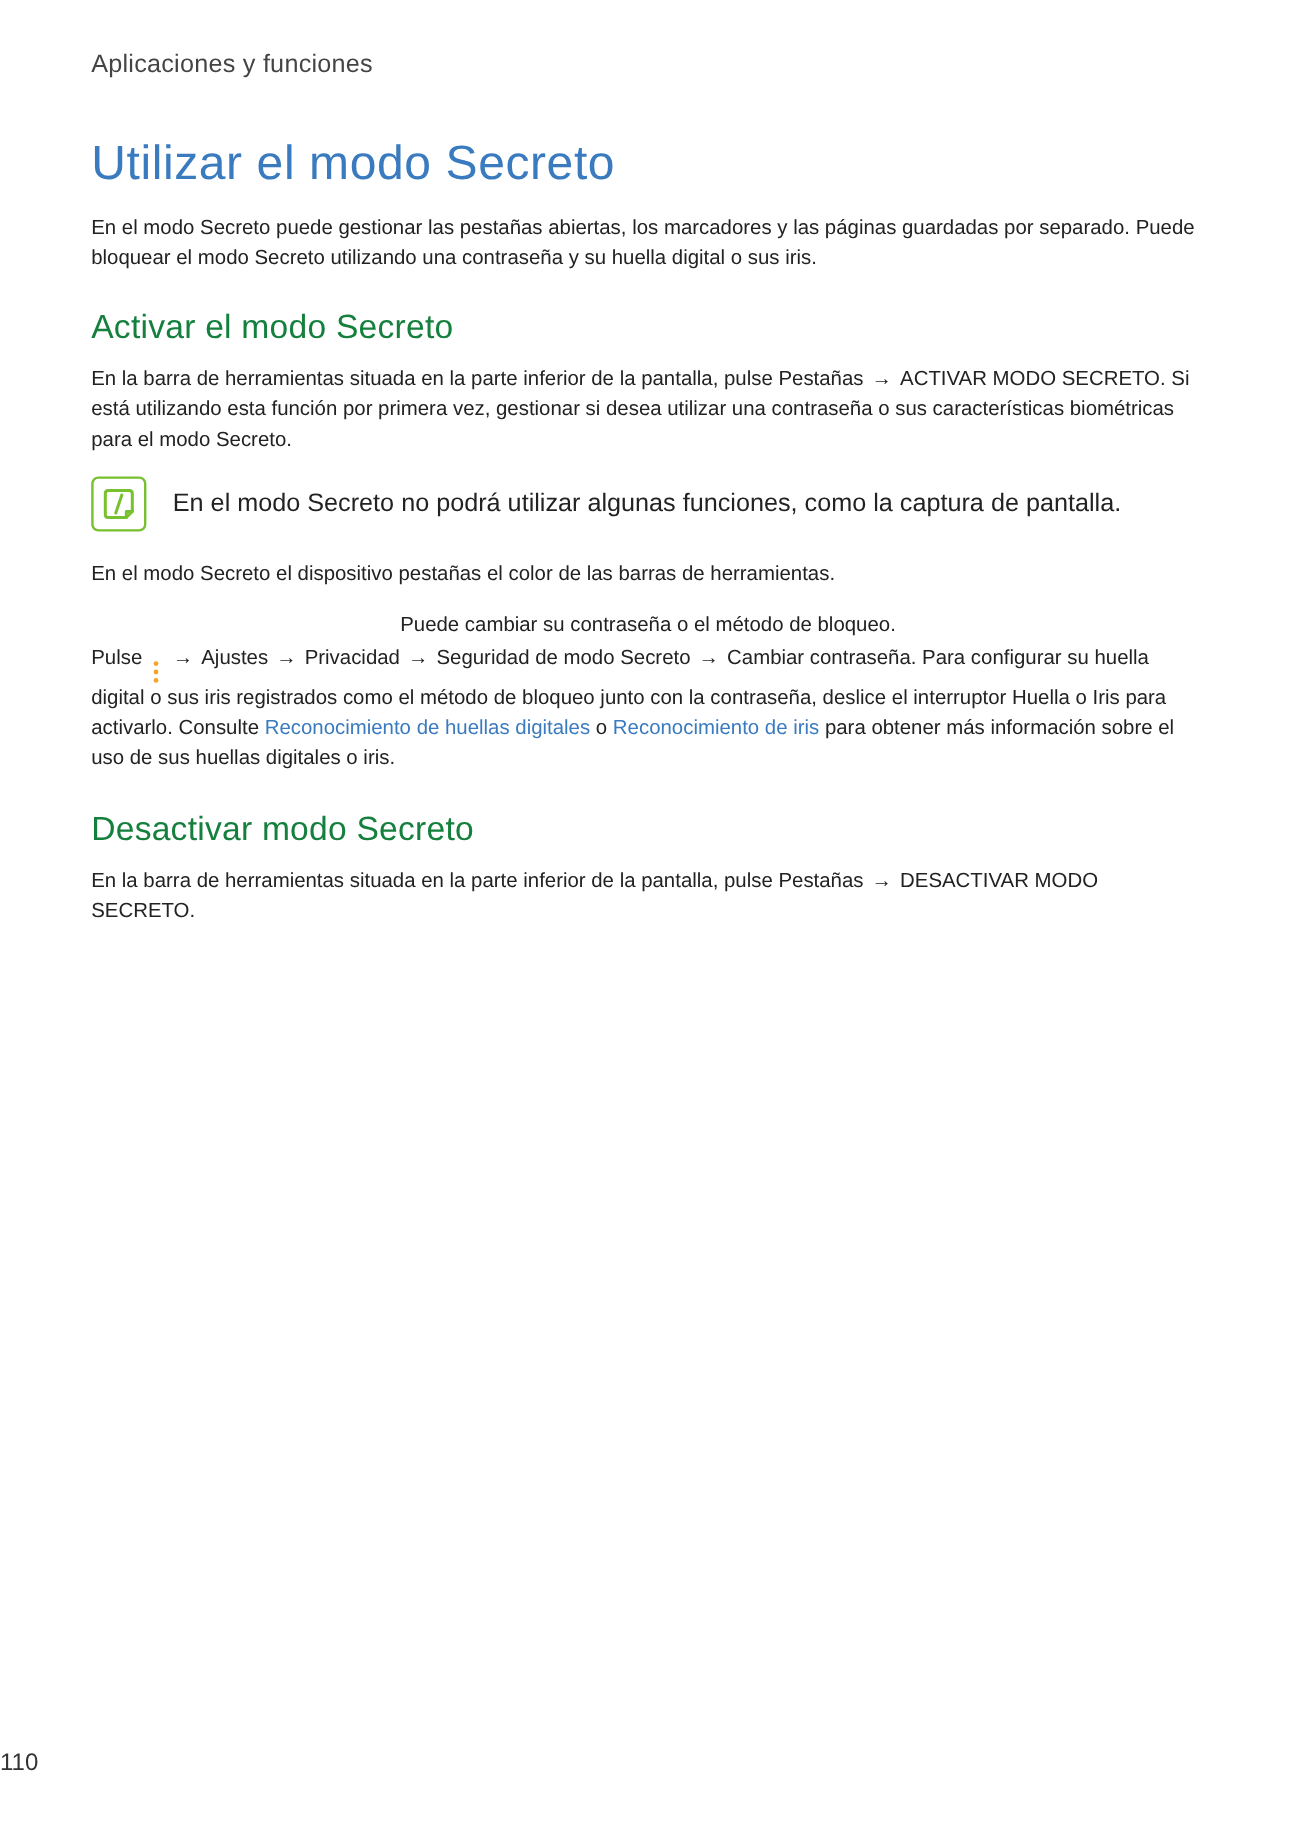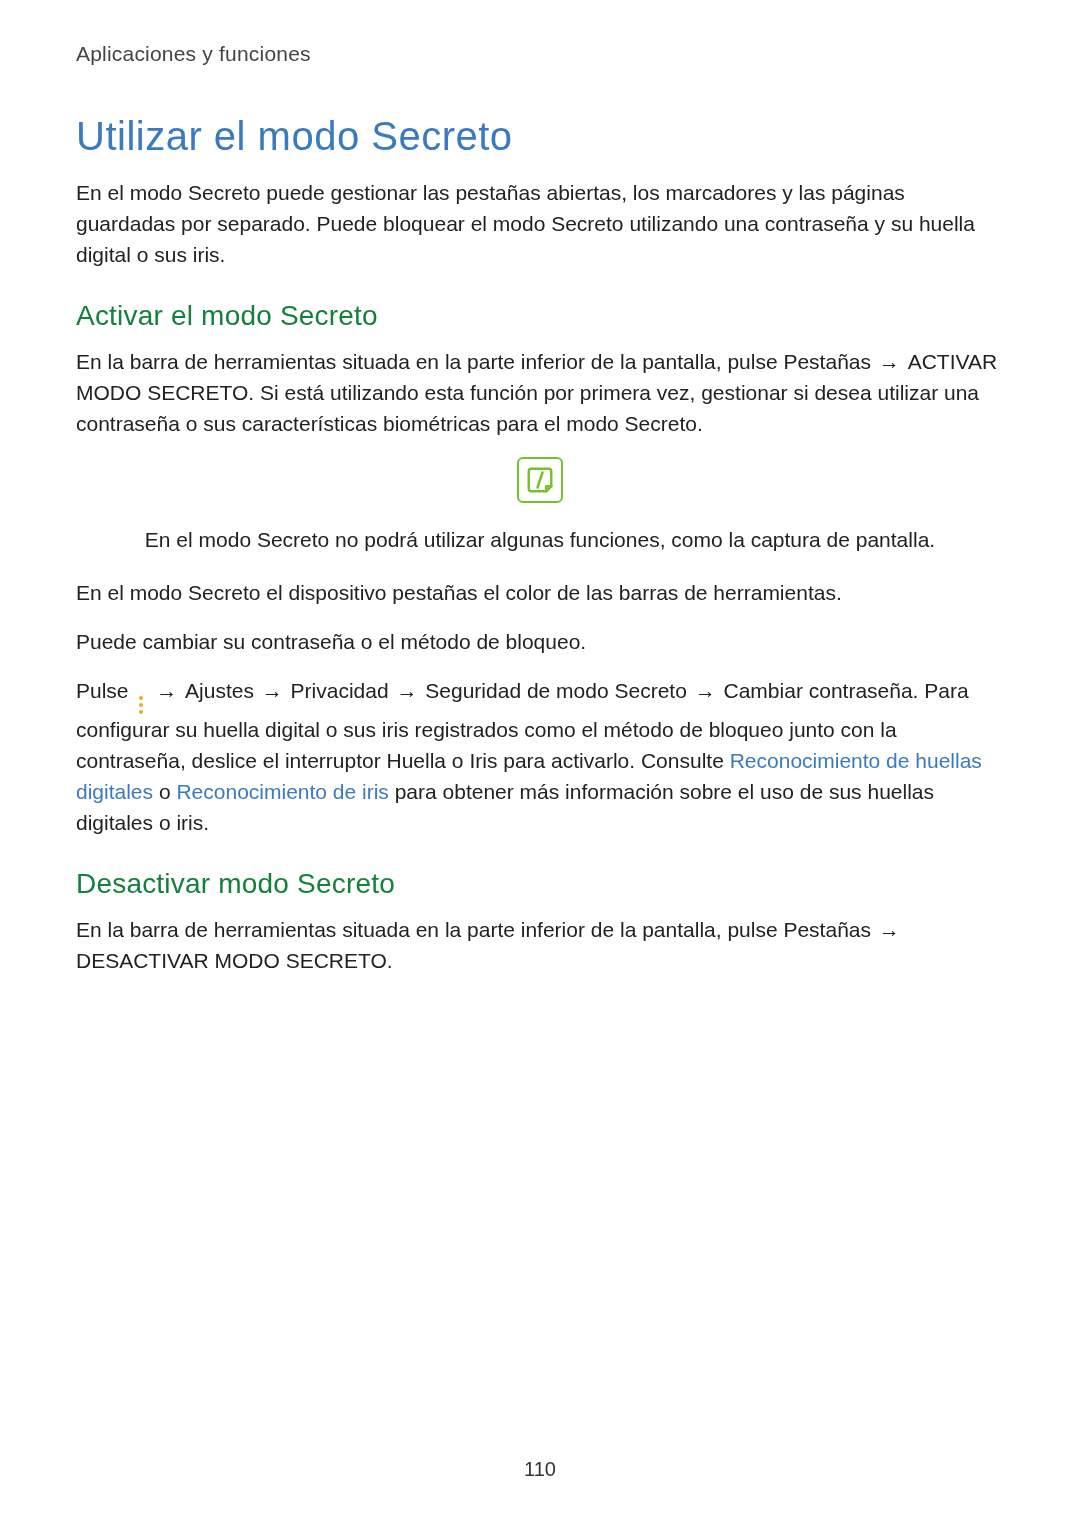--- a/index.html
+++ b/index.html
@@ -24,42 +24,41 @@
   }
   h1.main-title {
     font-family: Liberation Sans, sans-serif;
     font-weight: 300;
     font-size: 40px;
     color: #3a7bbf;
     letter-spacing: 0.5px;
     margin: 0 0 18px 0;
   }
   p.body {
-    font-size: 21px;
+    font-size: 17px;
     line-height: 1.48;
     color: #222;
     font-weight: 300;
     margin: 0 0 18px 0;
   }
   h2.section {
     font-family: "Segoe UI Light", Arial, sans-serif;
     font-weight: 300;
     font-size: 28px;
     color: #15803d;
     margin: 30px 0 14px 0;
     letter-spacing: 0.2px;
   }
   .bold-ui { font-weight: 500; text-align: center; }
   .arrow { font-weight: 400; padding: 0 2px; }
   .note-row {
     display: flex;
     align-items: center;
     gap: 22px;
     margin: 10px 0 22px 0;
-    flex-direction: column;
   }
   .note-icon-box {
     width: 46px;
     height: 46px;
     border: 2px solid #77c02e;
     border-radius: 6px;
     display: flex;
     align-items: center;
     justify-content: center;
     flex: 0 0 46px;
@@ -87,21 +86,20 @@
     border-radius: 50%;
     display: block;
     margin: 0 auto;
   }
   a.link { color: #3a7bbf; text-decoration: none; font-weight: 300; }
   .page-number {
     position: absolute;
     bottom: 46px;
     left: 0;
     width: 100%;
-    text-align: center;
     font-size: 20px;
     color: #333;
     font-weight: 300;
   }
 </style>
 </head>
 <body>
 
 <div class="page">
 
@@ -124,21 +122,21 @@
         <path d="M17 21 L17 17 L21 17"></path>
         <line x1="14" y1="6" x2="10" y2="18"></line>
       </svg>
     </div>
     <div class="note-text">En el modo Secreto no podrá utilizar algunas funciones, como la captura de pantalla.</div>
   </div>
 
   <p class="body">En el modo Secreto el dispositivo pestañas el color de las barras de herramientas.</p>
 
 
-  <p class="body" style="margin-bottom:18px;">Puede cambiar su contraseña o el método de bloqueo.</p>
+  <p class="body" style="margin-bottom:2px;text-align:center;">Puede cambiar su contraseña o el método de bloqueo.</p>
 
   <p class="body">
     <span>Pulse </span><span class="more-icon">
         <span></span>
         <span></span>
         <span></span>
       </span><span class="arrow"> → </span><span class="bold-ui">Ajustes</span><span class="arrow"> → </span><span class="bold-ui">Privacidad</span><span class="arrow"> → </span><span class="bold-ui">Seguridad de modo Secreto</span><span class="arrow"> → </span><span class="bold-ui">Cambiar contraseña</span><span>. Para configurar su huella digital o sus iris registrados como el método de bloqueo junto con la contraseña, deslice el interruptor </span><span class="bold-ui">Huella o Iris</span><span> para activarlo. Consulte </span><a href="#" class="link">Reconocimiento de huellas digitales</a><span> o </span><a href="#" class="link">Reconocimiento de iris</a><span> para obtener más información sobre el uso de sus huellas digitales o iris.</span>
   </p>
 
   <h2 class="section">Desactivar modo Secreto</h2>

